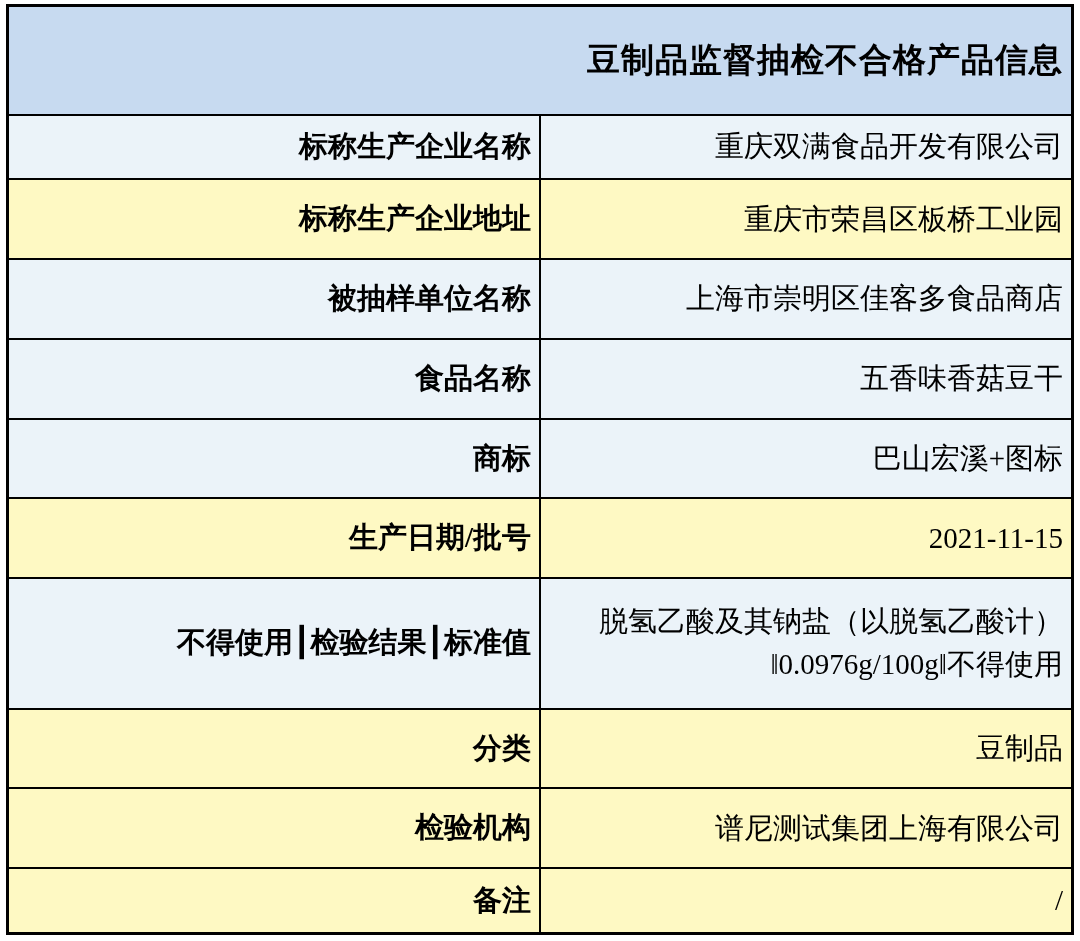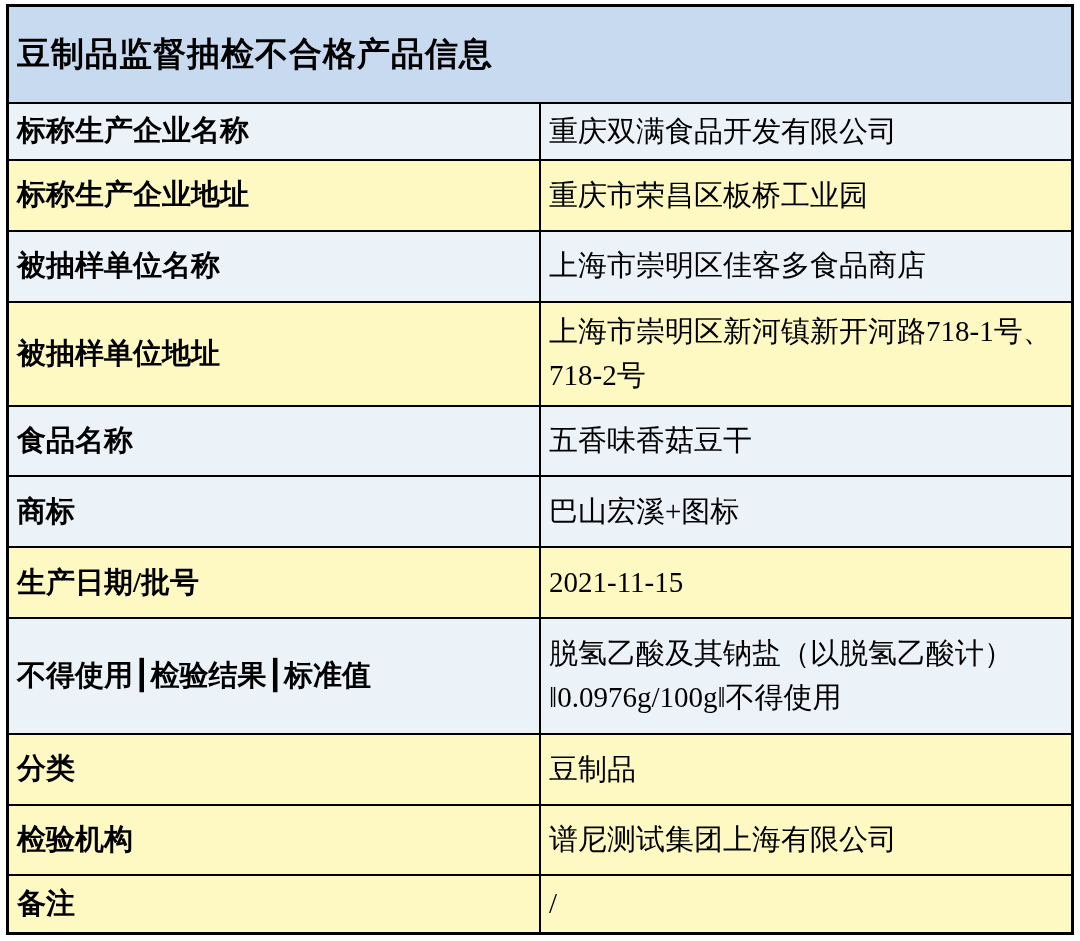--- a/index.html
+++ b/index.html
@@ -17,21 +17,21 @@
     padding: 4px 6px 6px 6px;
   }
   table.inspection {
     width: 100%;
     height: 100%;
     border-collapse: collapse;
     table-layout: fixed;
   }
   table.inspection td, table.inspection th {
     border: 2px solid var(--border-color, #000);
-    text-align: left;
+    text-align: right;
     vertical-align: middle;
     padding: 4px 8px;
     overflow: hidden;
   }
   
   table.inspection { border: 3px solid var(--border-color, #000); }
 
   .title-cell {
     background: var(--header-bg, #c7daf0);
     font-size: 33px;
@@ -72,24 +72,20 @@
         <td class="value-cell">重庆双满食品开发有限公司</td>
       </tr>
       <tr class="std plain">
         <td class="label-cell">标称生产企业地址</td>
         <td class="value-cell">重庆市荣昌区板桥工业园</td>
       </tr>
       <tr class="std tint">
         <td class="label-cell">被抽样单位名称</td>
         <td class="value-cell">上海市崇明区佳客多食品商店</td>
       </tr>
-      <tr class="std plain">
-        <td class="label-cell">被抽样单位地址</td>
-        <td class="value-cell">上海市崇明区新河镇新开河路718-1号、718-2号</td>
-      </tr>
       <tr class="std tint">
         <td class="label-cell">食品名称</td>
         <td class="value-cell">五香味香菇豆干</td>
       </tr>
       <tr class="std tint">
         <td class="label-cell">商标</td>
         <td class="value-cell">巴山宏溪+图标</td>
       </tr>
       <tr class="std plain">
         <td class="label-cell">生产日期/批号</td>

